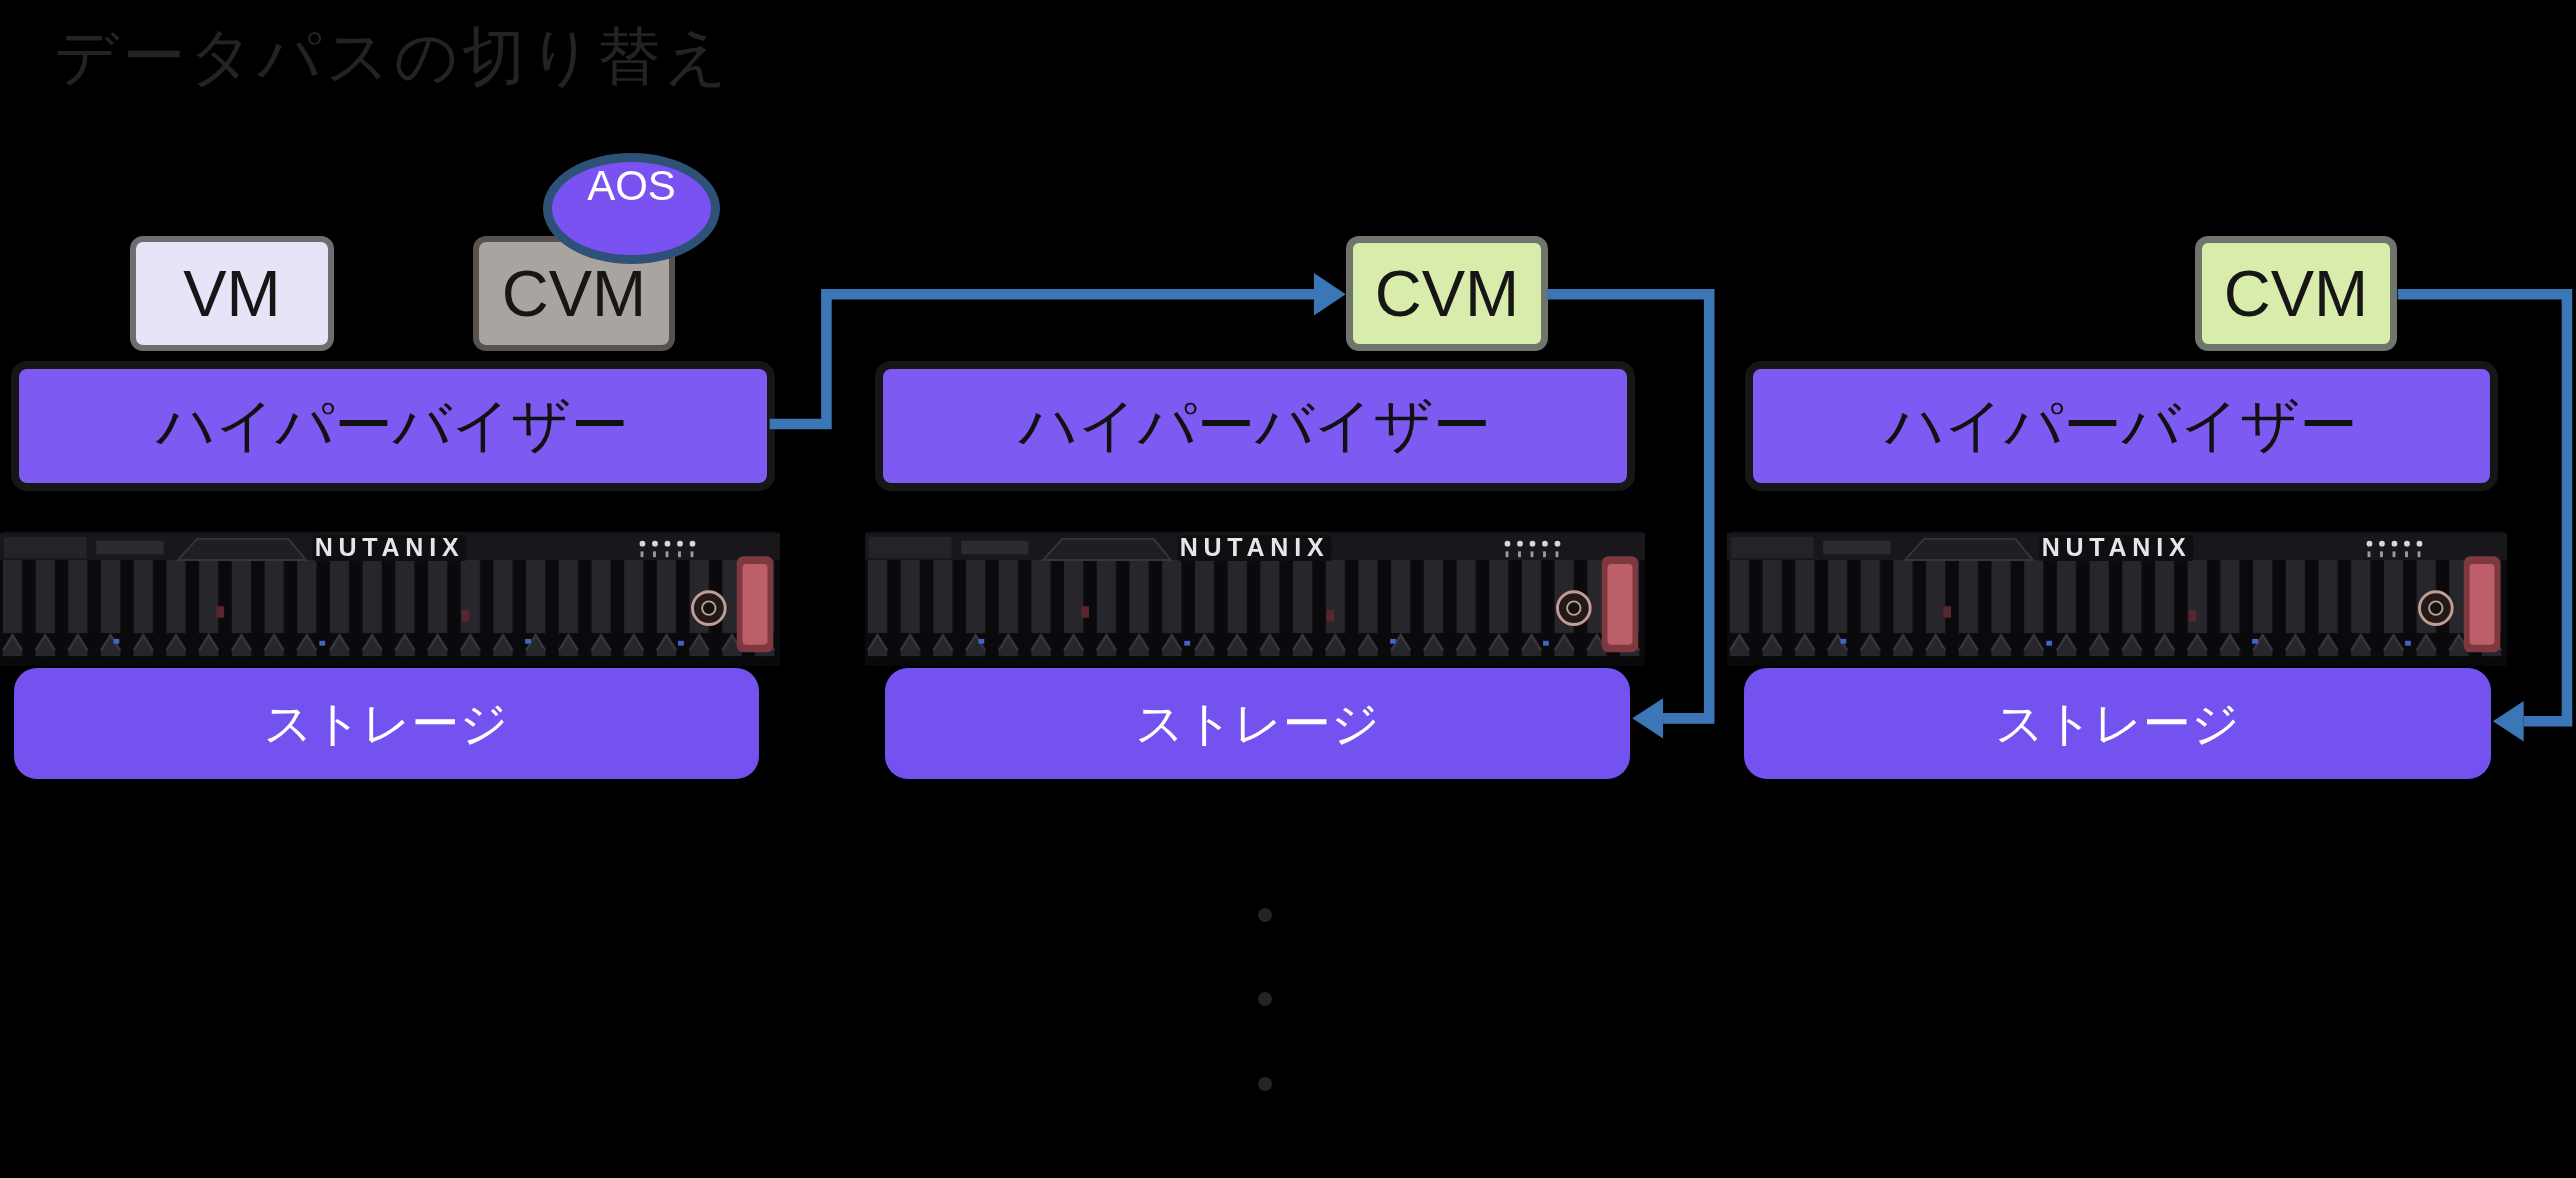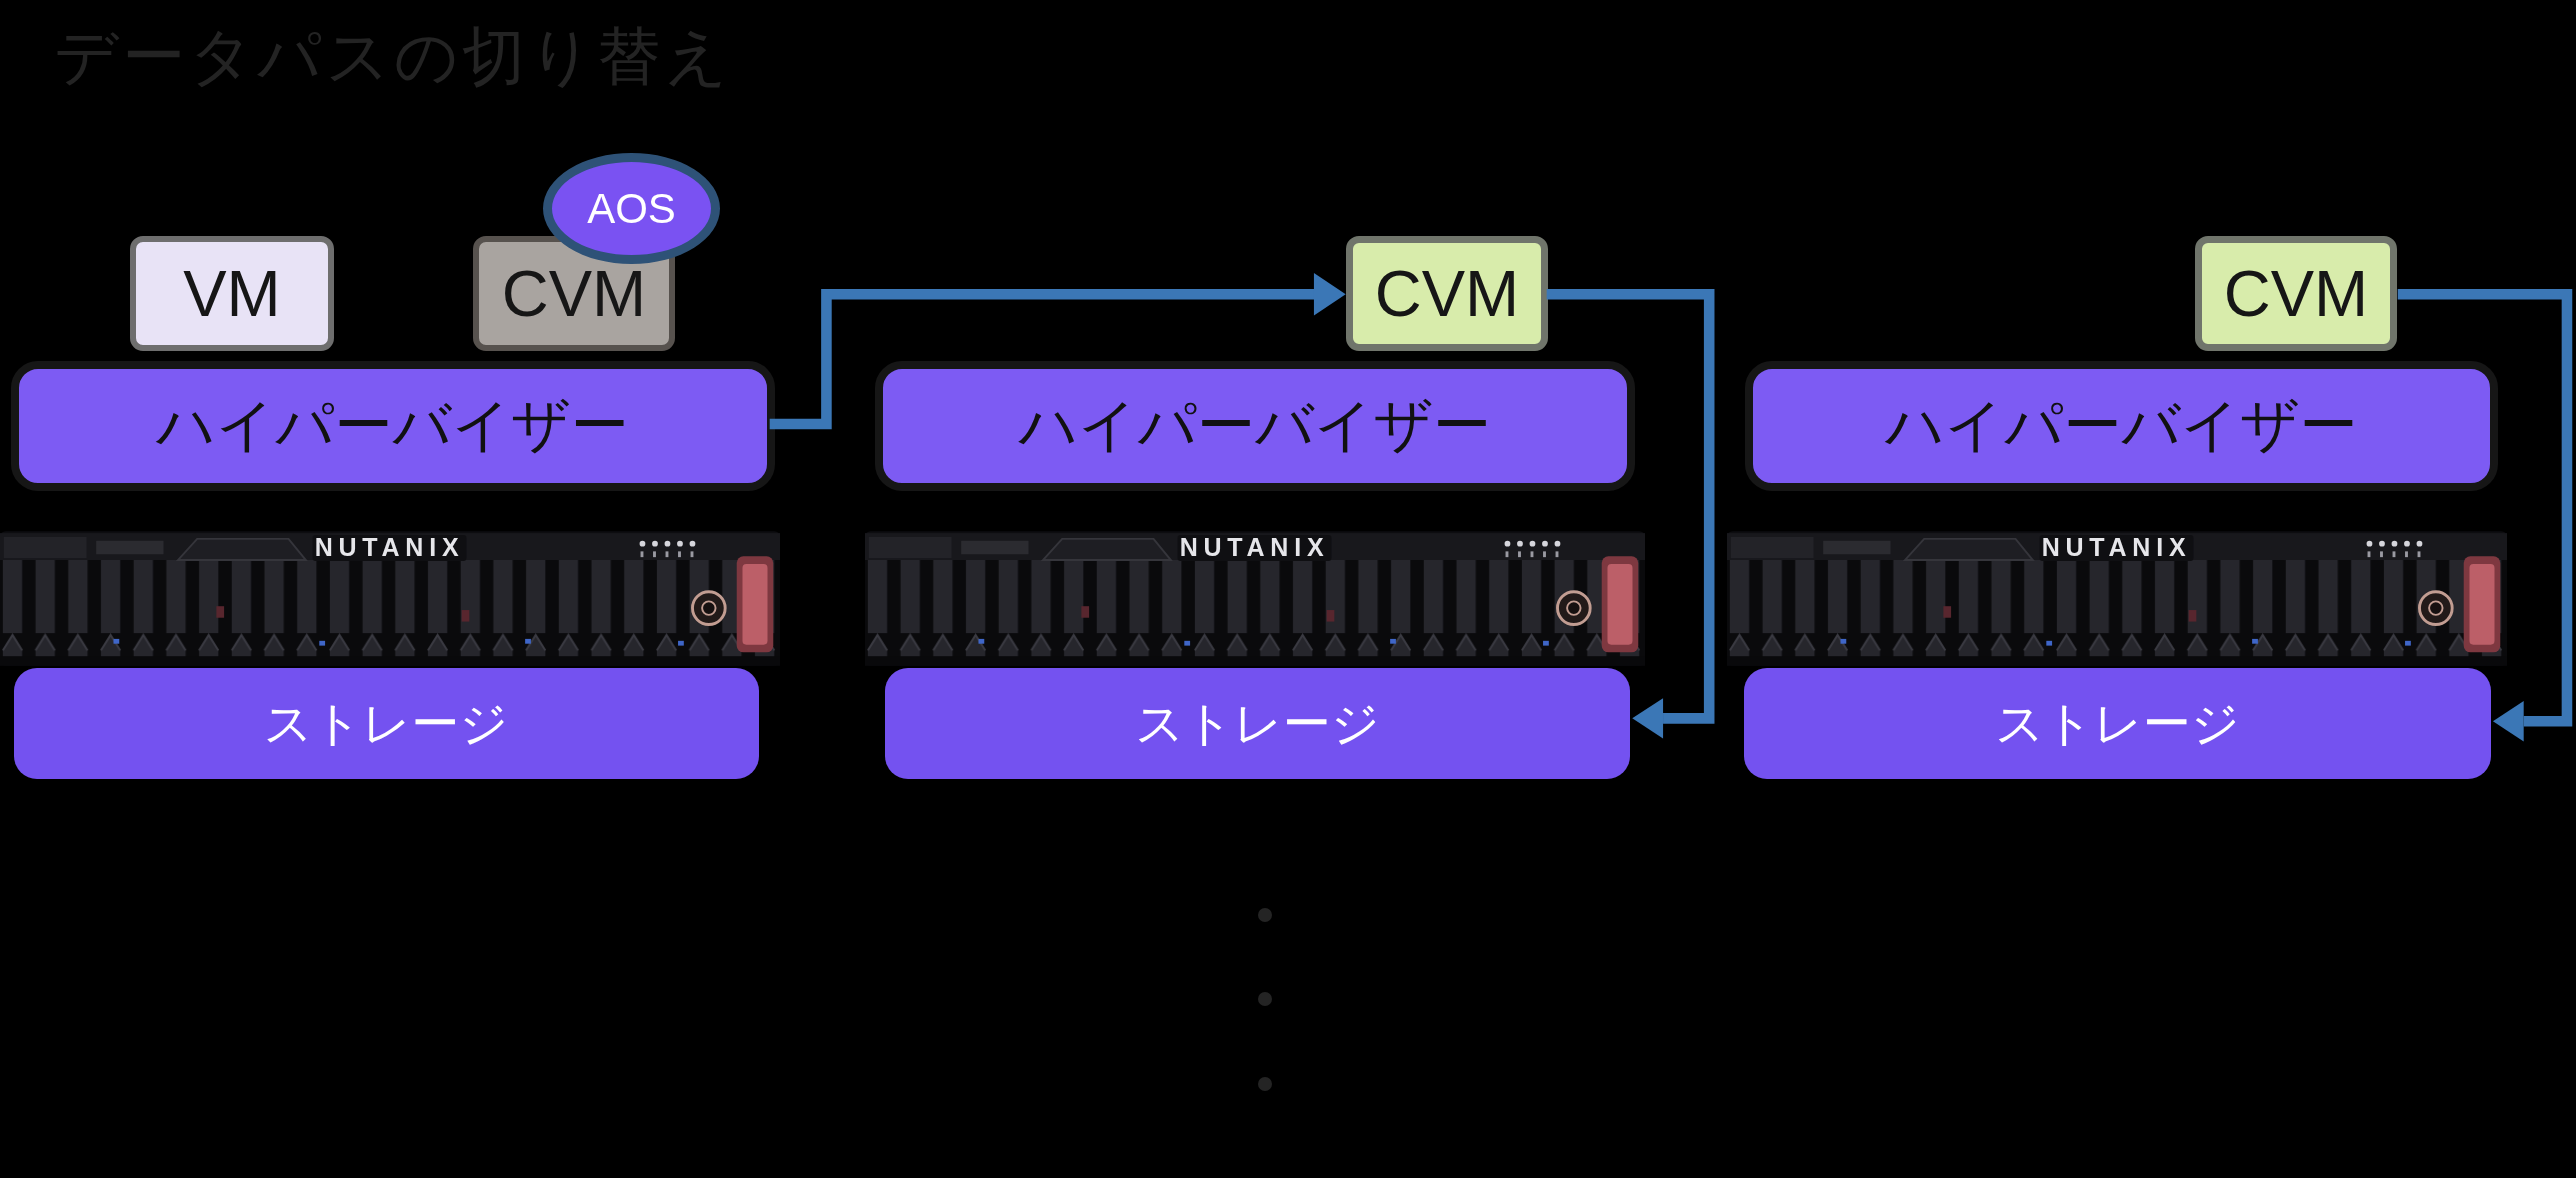--- a/index.html
+++ b/index.html
@@ -11,25 +11,25 @@
   
   .box{position:absolute;top:236px;height:115px;display:flex;align-items:center;justify-content:center;
        border-radius:13px;box-sizing:border-box;font-size:65px;color:var(--box_text,#161616);}
   .vm{left:130px;width:204px;background:var(--vm_fill);border:6.7px solid var(--vm_border);}
   .cvm-gray{left:473px;width:202px;background:var(--cvm_gray_fill);border:6.7px solid var(--cvm_gray_border);}
   .cvm-green{width:202px;background:var(--cvm_green_fill);border:7.7px solid var(--cvm_green_border);}
   .cvm2{left:1346px;}
   .cvm3{left:2195px;}
   .aos{position:absolute;left:543px;top:153px;width:177px;height:111px;border-radius:50%;
        background:var(--aos_fill);border:9.6px solid var(--aos_border);box-sizing:border-box;
-       display:flex;align-items:center;justify-content:center;font-size:42px;color:var(--aos_text);z-index:6;}
+       display:flex;justify-content:center;font-size:42px;color:var(--aos_text);z-index:6;}
 
   
   .hyp{position:absolute;top:361px;height:130px;background:var(--hypervisor_fill);
-       border:8.7px solid var(--hypervisor_border);border-radius:27px;box-sizing:border-box;
+       border:8.7px solid var(--hypervisor_border);border-radius:16px;box-sizing:border-box;
        display:flex;align-items:center;justify-content:center;font-size:58px;color:var(--hypervisor_text);}
   .hyp1{left:10.6px;width:764px;}
   .hyp2{left:875px;width:760px;}
   .hyp3{left:1745px;width:753px;}
 
   
   .server{position:absolute;top:531px;width:780px;height:135px;}
   .s1{left:0px;}.s2{left:865px;}.s3{left:1727px;}
 
   

